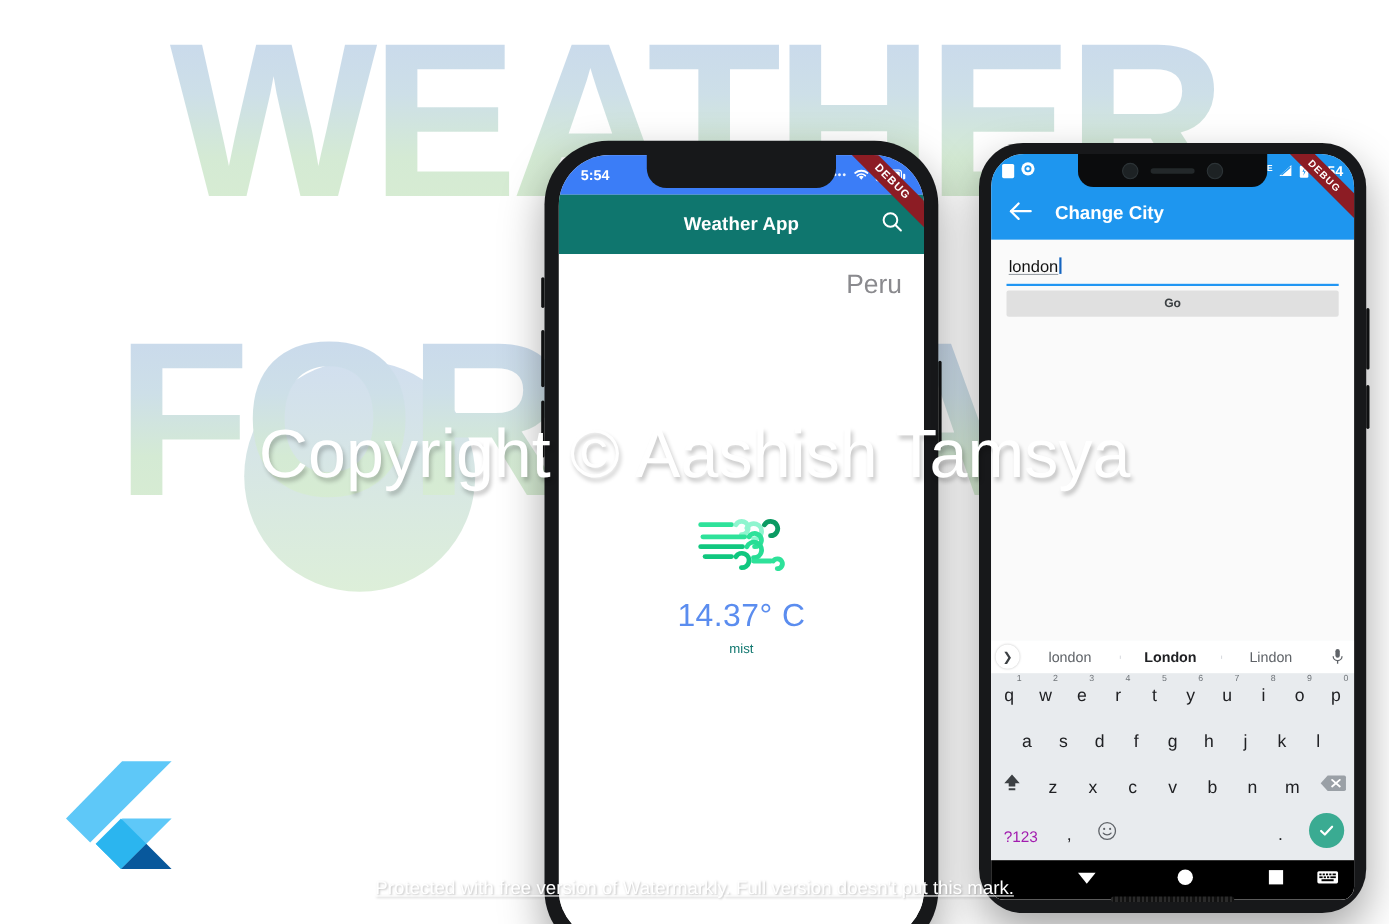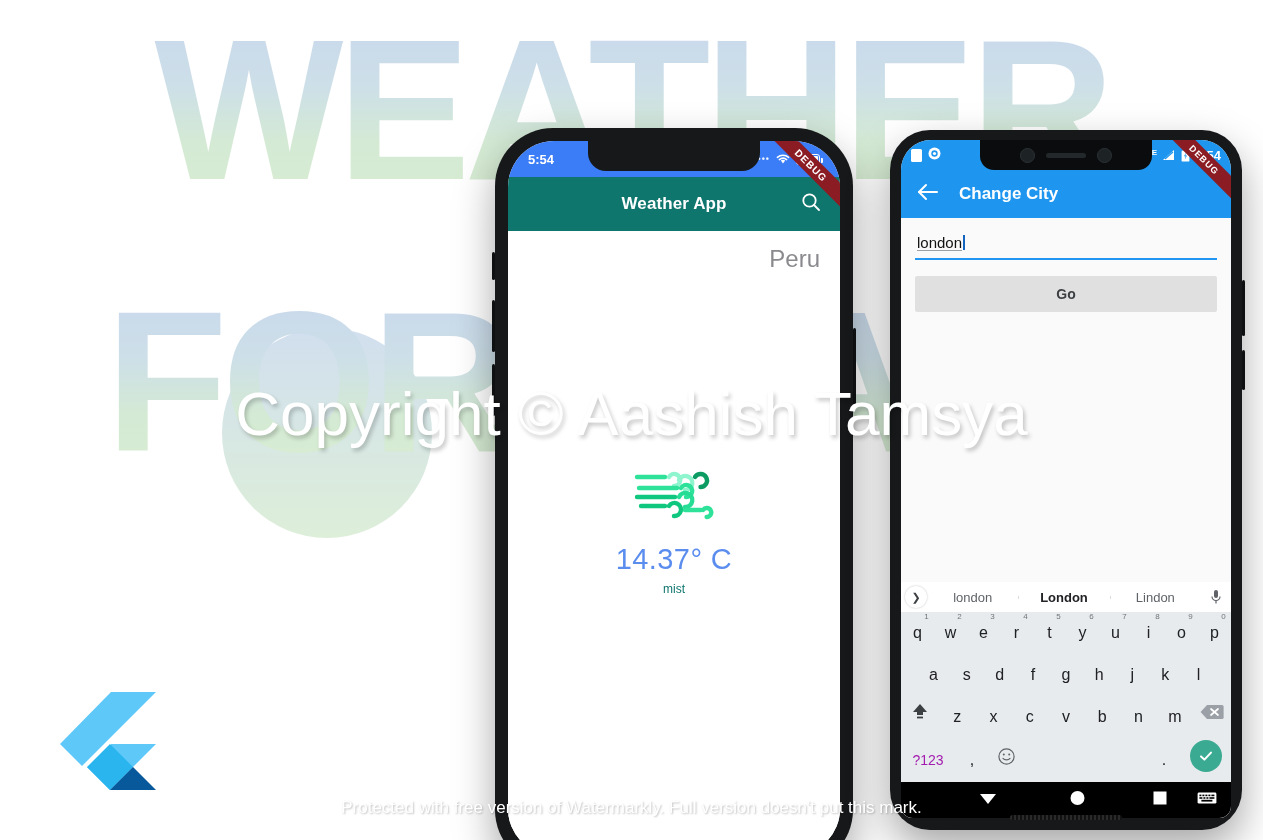--- a/index.html
+++ b/index.html
@@ -151,23 +151,23 @@
     position: relative;
     border-bottom: 2px solid #2196f3;
     padding: 4px 2px 6px 2px;
   }
   .city-field .val {
     font-size: 15px; color: #111; text-decoration: underline; text-decoration-color:#9aa0a6;
     text-underline-offset: 2px;
   }
   .caret { display:inline-block; width:1.5px; height:15px; background:#1565c0; vertical-align:-2px; margin-left:1px;}
   .go-btn {
-    margin-top: 16px; height: 36px; background:#e0e0e0; border-radius: 2px;
+    margin-top: 4px; height: 24px; background:#e0e0e0; border-radius: 2px;
     display:flex; align-items:center; justify-content:center;
-    font-size: 14px; font-weight: 700; color:#3c4043; cursor:pointer;
+    font-size: 11px; font-weight: 700; color:#3c4043; cursor:pointer;
   }
 
   
   .kb { position:absolute; left:0; right:0; bottom:36px; background:#e8ebee; }
   .kb-suggest {
     height: 30px; background:#fff; display:flex; align-items:center;
     font-size: 13px; color:#5f6368; position:relative;
   }
   .kb-expand {
     width: 22px; height:22px; border-radius:50%; background:#fff;
@@ -228,20 +228,21 @@
     z-index: 50; user-select:none; pointer-events:none;
     white-space:nowrap;
   }
   .wm-bottom {
     position:absolute; left:0; right:0; top:798px;
     text-align:center; color:#ffffff;
     font-size: 17px; font-weight:400;
     text-shadow: 1px 1px 2px rgba(0,0,0,.25);
     z-index: 50; user-select:none; pointer-events:none;
     white-space:nowrap;
+    text-decoration:underline;
   }
 </style>
 </head>
 <body>
 
 <div id="stage">
 
   <div class="bg-circle"></div>
   <div class="bg-wm" id="wm-line1">WEATHER</div>
   <div class="bg-wm" id="wm-line2">FORECAST</div>

